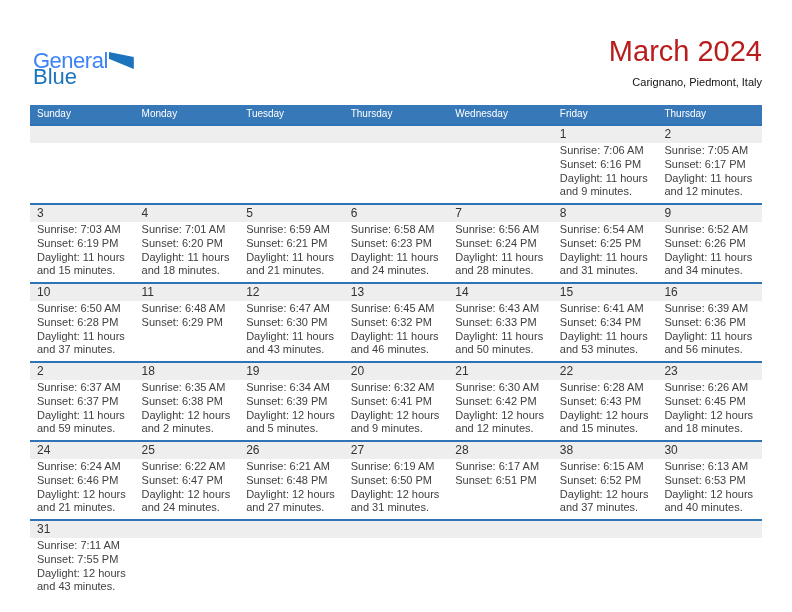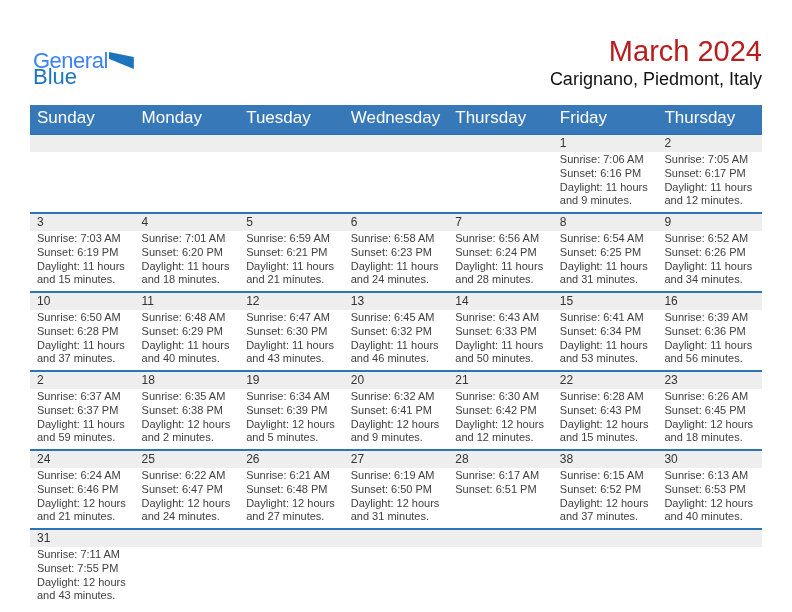--- a/index.html
+++ b/index.html
@@ -23,29 +23,29 @@
     margin-left: 1px; margin-top: 2px;
   }
   .logo-blue-text {
     font-size: 22px; color: var(--logo-blue);
     line-height: 1; text-align: left; margin-top: -6px;
   }
 
   
   .titles { position: absolute; right: 30px; top: 36px; text-align: right; }
   .month-title { font-size: 29px; color: #b91c1c; line-height: 1.1; }
-  .location { font-size: 18px; color: #111; margin-top: 1px; }
+  .location { font-size: 11px; color: #111; margin-top: 8px; }
 
   
   .calendar { position: absolute; left: 30px; top: 105px; width: 732px; }
   .weekday-row {
     display: grid; grid-template-columns: repeat(7, 1fr);
     background: var(--header-bg);
   }
-  .wd-cell { color: var(--header-text); font-size: 17px; padding: 3px 0 5px 7px; }
+  .wd-cell { color: var(--header-text); font-size: 10px; padding: 3px 0 5px 7px; }
 
   .week { border-top: 2px solid var(--week-border); }
   .numbers-row {
     display: grid; grid-template-columns: repeat(7, 1fr);
     background: var(--strip-bg);
   }
   .num-cell { font-size: 12px; color: #333; padding: 1px 0 2px 7px; height: 17px; }
   .details-row { display: grid; grid-template-columns: repeat(7, 1fr); }
   .detail-cell {
     font-size: 11px; color: #404040; line-height: 1.25;
@@ -69,22 +69,22 @@
   <div class="titles">
     <div class="month-title">March 2024</div>
     <div class="location">Carignano, Piedmont, Italy</div>
   </div>
 
   <div class="calendar">
     <div class="weekday-row" id="weekday-row">
         <div class="wd-cell">Sunday</div>
         <div class="wd-cell">Monday</div>
         <div class="wd-cell">Tuesday</div>
+        <div class="wd-cell">Thursday</div>
         <div class="wd-cell">Wednesday</div>
-        <div class="wd-cell">Thursday</div>
         <div class="wd-cell">Friday</div>
         <div class="wd-cell">Thursday</div>
       </div>
     <div id="weeks">
         <div class="week">
           <div class="numbers-row">
             <div class="num-cell"></div>
             <div class="num-cell"></div>
             <div class="num-cell"></div>
             <div class="num-cell"></div>
@@ -170,21 +170,20 @@
           </div>
           <div class="details-row">
             <div class="detail-cell">
               <div class="line">Sunrise: 6:50 AM</div>
               <div class="line">Sunset: 6:28 PM</div>
               <div class="line">Daylight: 11 hours and 37 minutes.</div>
             </div>
             <div class="detail-cell">
               <div class="line">Sunrise: 6:48 AM</div>
               <div class="line">Sunset: 6:29 PM</div>
-              <div class="line">Daylight: 11 hours and 40 minutes.</div>
             </div>
             <div class="detail-cell">
               <div class="line">Sunrise: 6:47 AM</div>
               <div class="line">Sunset: 6:30 PM</div>
               <div class="line">Daylight: 11 hours and 43 minutes.</div>
             </div>
             <div class="detail-cell">
               <div class="line">Sunrise: 6:45 AM</div>
               <div class="line">Sunset: 6:32 PM</div>
               <div class="line">Daylight: 11 hours and 46 minutes.</div>

